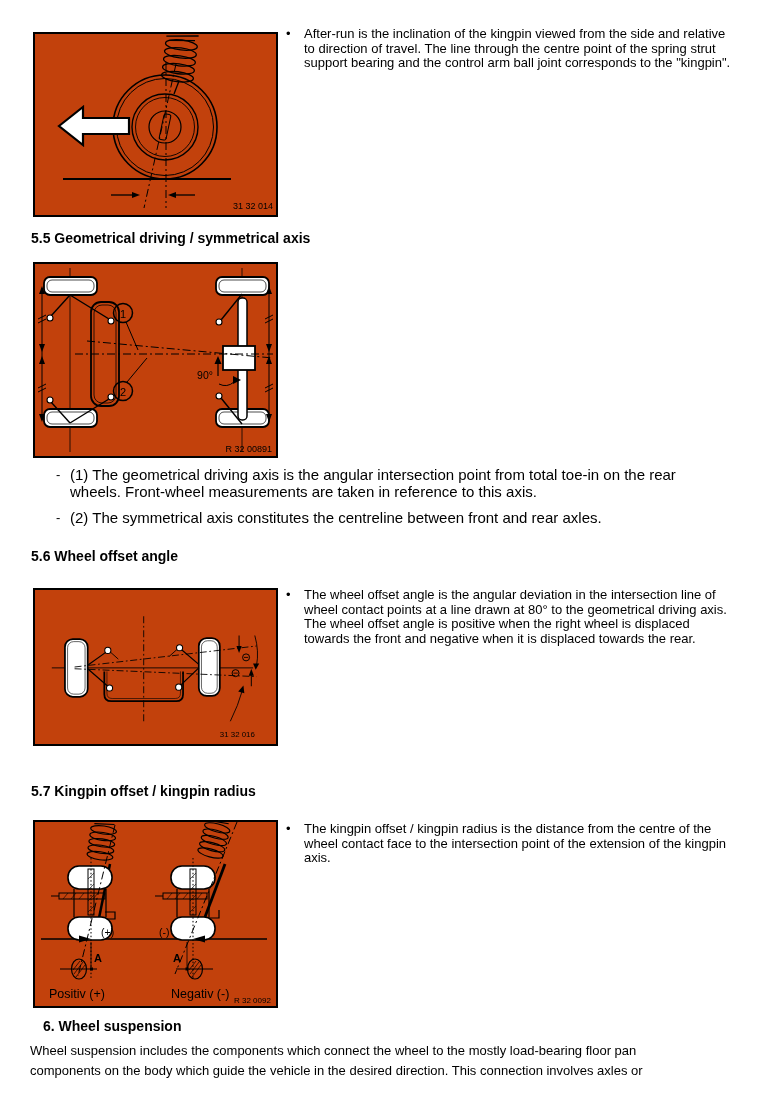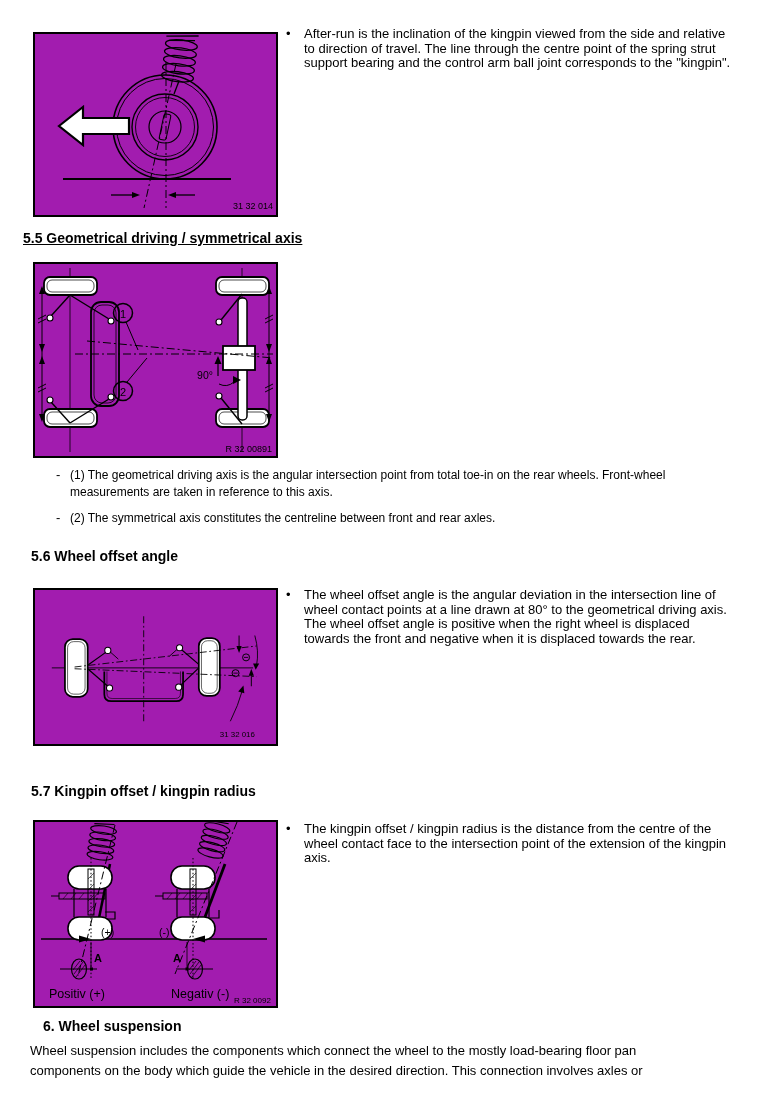--- a/index.html
+++ b/index.html
@@ -1,31 +1,31 @@
 <!DOCTYPE html>
 <html><head>
 <meta charset="utf-8">
 <style>
   html,body{margin:0;padding:0;background:#fff;}
   .page{
     position:relative;width:777px;height:1095px;background:#ffffff;
     font-family:"Liberation Sans", sans-serif;color:#000;overflow:hidden;
   }
   .figure{
-    position:absolute;border:2px solid #000;background:#a21caf;box-sizing:border-box;
+    position:absolute;border:2px solid #000;background:#c2410c;box-sizing:border-box;
   }
   .figure svg{display:block;width:100%;height:100%;}
   .heading{
     position:absolute;font-size:14px;font-weight:bold;white-space:nowrap;
   }
   .bullet-row{position:absolute;display:flex;align-items:flex-start;}
   .bullet-mark{width:18px;flex:0 0 18px;font-size:13px;line-height:14.6px;}
   .dash-mark{width:14px;flex:0 0 14px;font-size:13px;line-height:16.5px;}
   .bullet-text{font-size:13px;line-height:14.6px;}
-  .dash-text{font-size:12px;line-height:16.5px;}
+  .dash-text{font-size:15px;line-height:16.5px;}
   .paragraph{position:absolute;font-size:13px;line-height:20px;}
   svg text{font-family:"Liberation Sans", sans-serif;fill:#000;}
   svg .ln{stroke:#000;fill:none;}
 </style>
 </head>
 <body>
 
 <div class="page">
 
   <div class="figure" style="left:33px;top:32px;width:245px;height:185px;">
@@ -64,21 +64,21 @@
       <polygon points="24,92 48,73 48,84 94,84 94,100 48,100 48,111" fill="#fff" stroke="#000" stroke-width="2.2"></polygon>
       <text x="238" y="175" text-anchor="end" font-size="9">31 32 014</text>
     </svg>
   </div>
 
   <div class="bullet-row" style="left:286px;top:27px;width:448px;">
     <span class="bullet-mark">•</span>
     <div class="bullet-text" style="width:430px;">After-run is the inclination of the kingpin viewed from the side and relative to direction of travel. The line through the centre point of the spring strut support bearing and the control arm ball joint corresponds to the "kingpin".</div>
   </div>
 
-  <div class="heading" style="left:23px;top:230px;text-decoration:underline;">5.5 Geometrical driving / symmetrical axis</div>
+  <div class="heading" style="left:31px;top:230px;">5.5 Geometrical driving / symmetrical axis</div>
 
   <div class="figure" style="left:33px;top:262px;width:245px;height:196px;">
     <svg viewBox="0 0 241 192">
       <line class="ln" x1="35" y1="4" x2="35" y2="188" stroke-width="0.8" stroke="#555"></line>
       <line class="ln" x1="207" y1="4" x2="207" y2="188" stroke-width="0.8" stroke="#555"></line>
       <g fill="#fff" stroke="#000">
         <rect x="9" y="13" width="53" height="18" rx="6" stroke-width="1.8"></rect>
         <rect x="12" y="16" width="47" height="12" rx="5" stroke-width="0.7"></rect>
         <rect x="9" y="145" width="53" height="18" rx="6" stroke-width="1.8"></rect>
         <rect x="12" y="148" width="47" height="12" rx="5" stroke-width="0.7"></rect>

